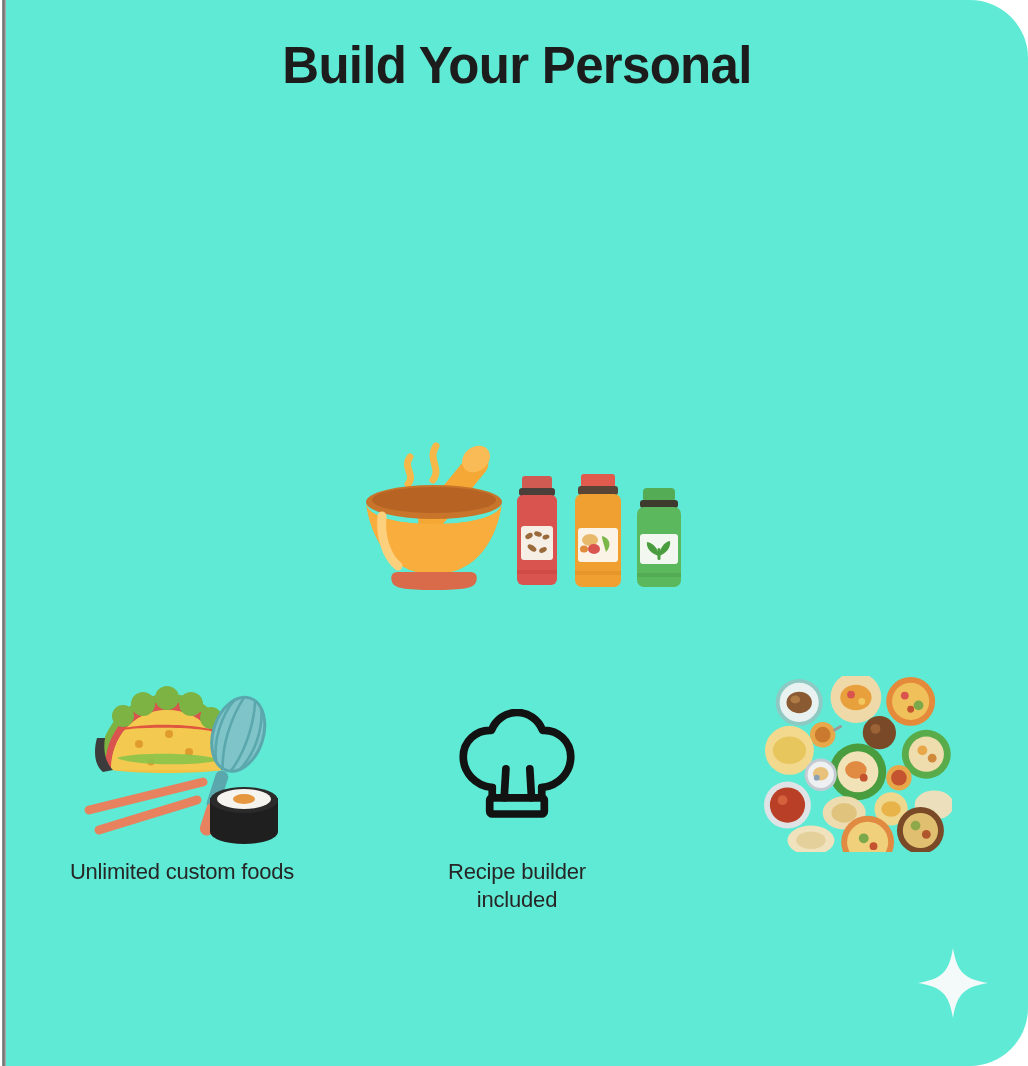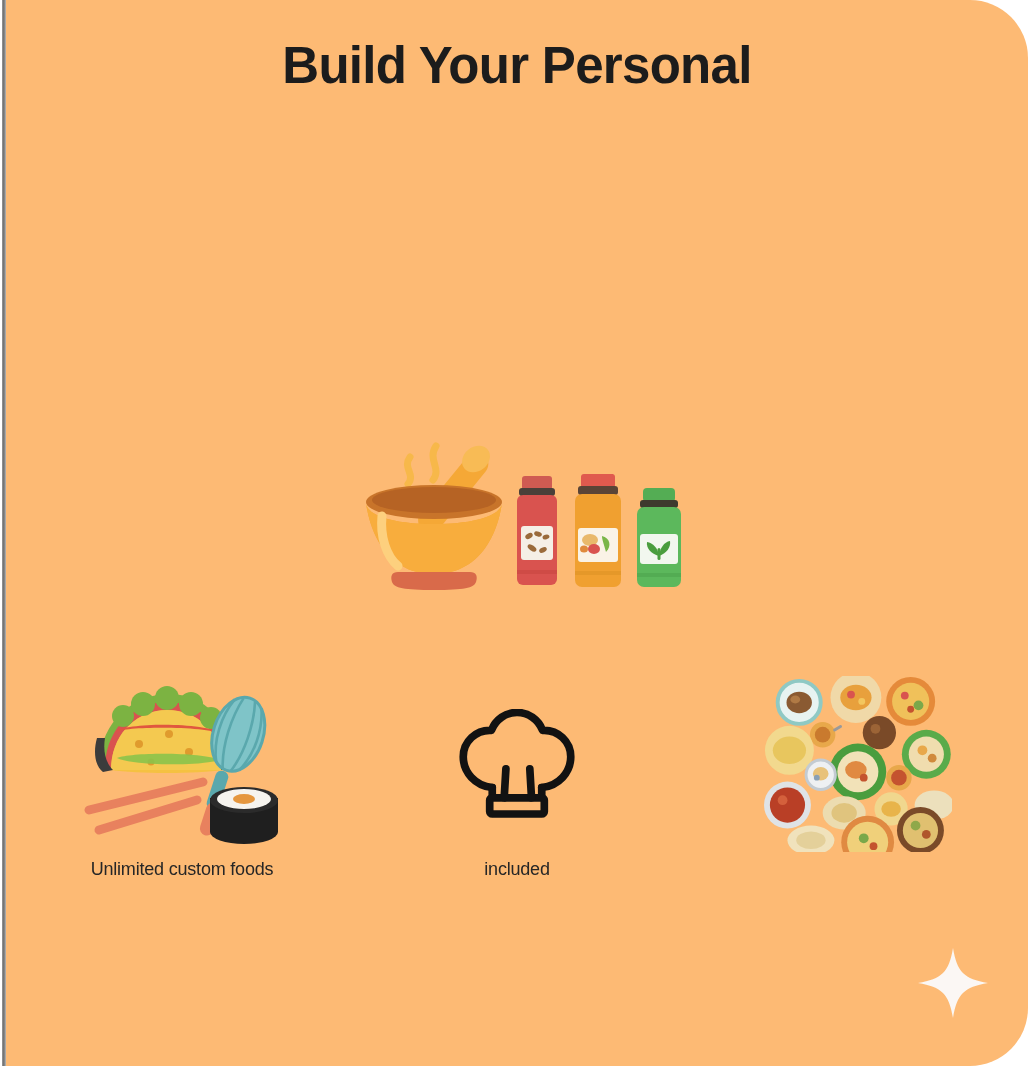--- a/index.html
+++ b/index.html
@@ -33,21 +33,21 @@
     background: linear-gradient(to right, #9a9a9a 0%, #6e6e6e 45%, #b9b9b9 100%);
     z-index: 40;
   }
 
   .card {
     position: absolute;
     left: 6px;
     top: 0;
     width: 1022px;
     height: 1066px;
-    background: #fdba74;
+    background: #5eead4;
     border-top-right-radius: 58px;
     border-bottom-right-radius: 58px;
     overflow: hidden;
   }
 
   
   .headline {
     position: absolute;
     left: 0;
     top: 32px;
@@ -105,21 +105,21 @@
   }
   .feature-art {
     height: 176px;
     display: flex;
     align-items: center;
     justify-content: center;
   }
   .feature-label {
     margin-top: 6px;
     text-align: center;
-    font-size: 18px;
+    font-size: 22px;
     line-height: 1.28;
     color: #262626;
     letter-spacing: -0.2px;
   }
   .feature-label .lbl2 { display: block; }
 
   
   .sparkle {
     position: absolute;
     left: 908px;
@@ -290,20 +290,21 @@
             <g fill="none" stroke="#121212" stroke-width="9" stroke-linejoin="round" stroke-linecap="round">
               <path d="M46 92 C 26 90, 12 74, 12 56 C 12 38, 27 24, 45 25 C 50 12, 62 4, 75 4 C 88 4, 100 12, 105 25 C 123 24, 138 38, 138 56 C 138 74, 124 90, 104 92"></path>
               <path d="M46 92 L 46 104 L 104 104 L 104 92"></path>
               <rect x="43" y="104" width="64" height="19" rx="3"></rect>
               <path d="M62 70 L 60 104"></path>
               <path d="M90 70 L 92 104"></path>
             </g>
           </svg>
         </div>
         <div class="feature-label">
+          <span>Recipe builder</span>
           <span class="lbl2">included</span>
         </div>
       </div>
 
       <div class="feature">
         <div class="feature-art">
           <svg viewBox="0 0 200 180" width="200" height="176">
             <g>
 
               <circle cx="46" cy="27" r="22" fill="#e8f3f1" stroke="#8fc9c4" stroke-width="4"></circle>

